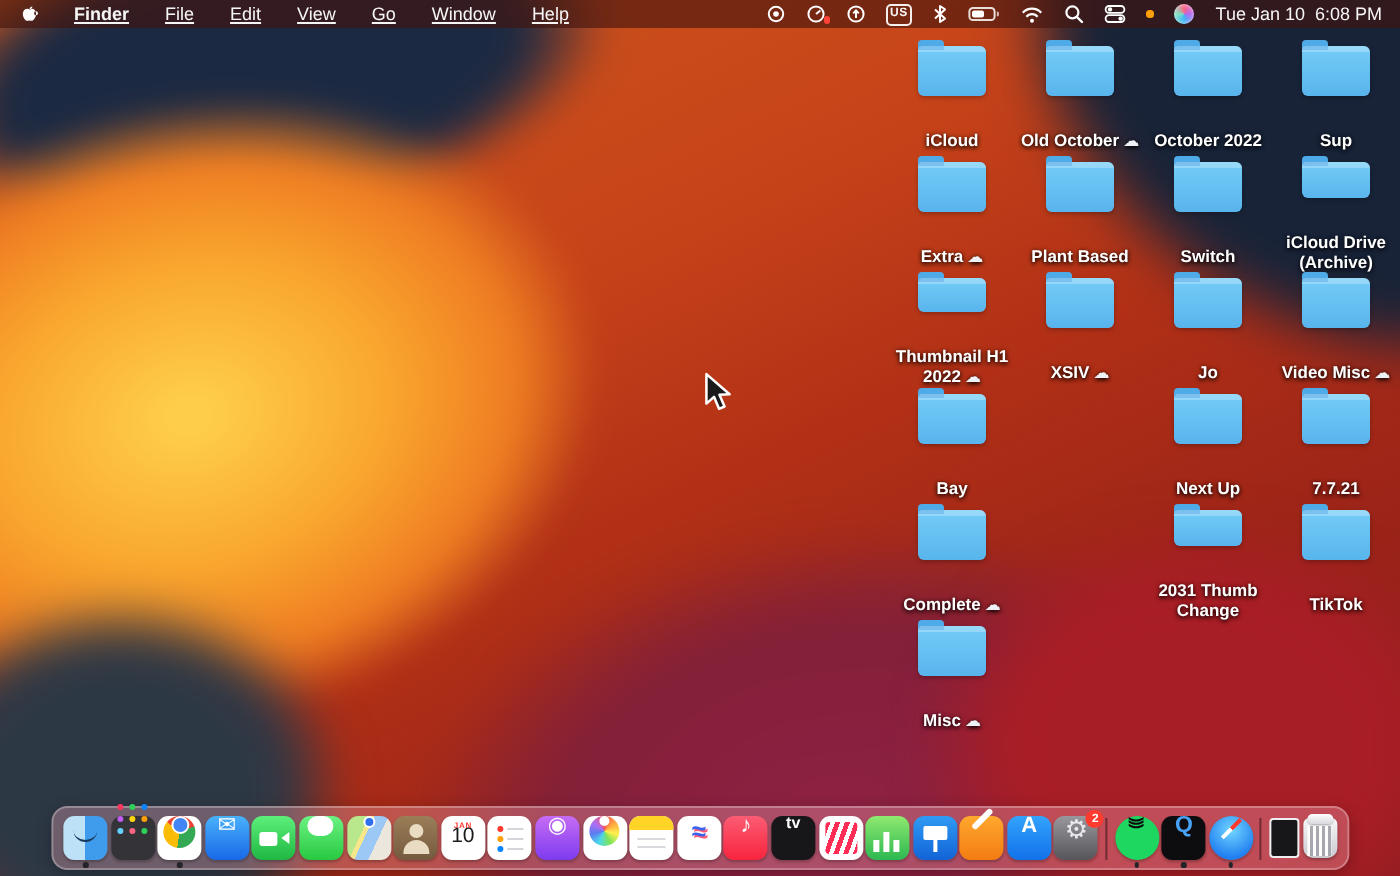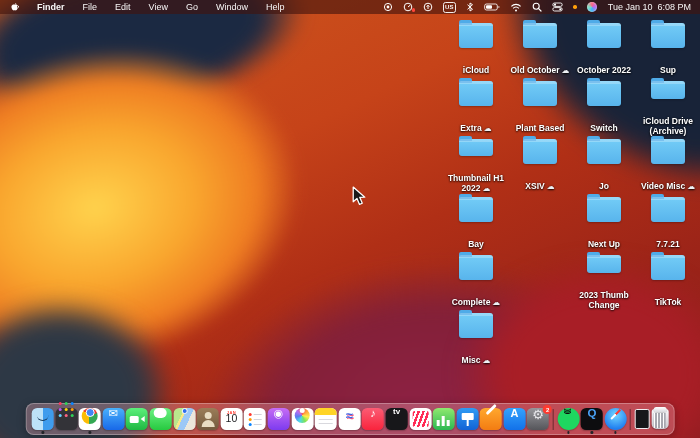--- a/index.html
+++ b/index.html
@@ -21,21 +21,21 @@
   .wp-maroon{bottom:-170px;left:120px;width:600px;height:400px;border-radius:50%;
     background:radial-gradient(closest-side,#8e2144 0%,#832038 48%,rgba(131,32,56,0) 72%);filter:blur(9px);transform:rotate(-7deg);}
   .wp-crimson-br{bottom:-90px;right:-90px;width:380px;height:310px;border-radius:50%;
     background:radial-gradient(closest-side,#a81e26 50%,rgba(168,30,38,0) 76%);filter:blur(9px);}
 
   
   .menubar{position:absolute;top:0;left:0;right:0;height:14px;display:flex;align-items:center;
     background:rgba(66,20,13,.62);color:rgba(255,255,255,.96);font-size:9px;z-index:40;}
   .mb-left{display:flex;align-items:center;height:100%;}
   .apple{display:flex;align-items:center;padding:0 9px 0 10px;height:100%;}
-  .mb-item{padding:0 9px;height:100%;display:flex;align-items:center;white-space:nowrap;}
+  .mb-item{padding:0 9px;height:100%;display:flex;align-items:center;white-space:nowrap;text-decoration:underline;}
   .mb-item.app{font-weight:700;}
   .mb-right{margin-left:auto;display:flex;align-items:center;height:100%;}
   .st{display:flex;align-items:center;justify-content:center;height:100%;padding:0 5px;position:relative;}
   .st svg{display:block;}
   .us-box{border:0.9px solid rgba(255,255,255,.92);border-radius:2.5px;font-size:6px;font-weight:700;
     line-height:1;padding:1.5px 1.5px;letter-spacing:.2px;}
   .red-dot{position:absolute;right:2.5px;bottom:2.5px;width:3.5px;height:3.5px;border-radius:50%;background:#ff453a;}
   .mic-dot{width:3.5px;height:3.5px;border-radius:50%;background:#ff9f0a;}
   .siri-ball{width:10px;height:10px;border-radius:50%;
     background:conic-gradient(#ff6482,#b769f3,#3fb7f7,#7ee0c2,#ff6482);box-shadow:inset 0 0 2px rgba(255,255,255,.7);}
@@ -339,21 +339,21 @@
         <span class="flabel"><span>Complete</span><span class="cld cloud">☁</span></span>
       </div>
 
       <div class="fcell empty">
         <span class="folder-ic"></span>
         <span class="flabel"><span></span></span>
       </div>
 
       <div class="fcell">
         <span class="folder-ic"></span>
-        <span class="flabel"><span>2023 Thumb Change</span></span>
+        <span class="flabel"><span>2031 Thumb Change</span></span>
       </div>
 
       <div class="fcell">
         <span class="folder-ic"></span>
         <span class="flabel"><span>TikTok</span></span>
       </div>
 
       <div class="fcell">
         <span class="folder-ic"></span>
         <span class="flabel"><span>Misc</span><span class="cld cloud">☁</span></span>

